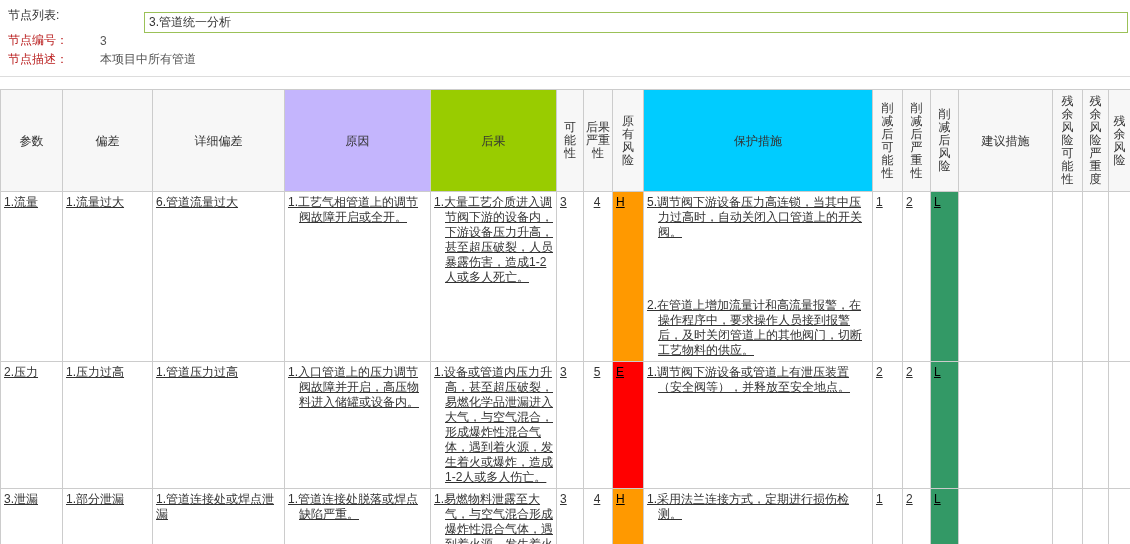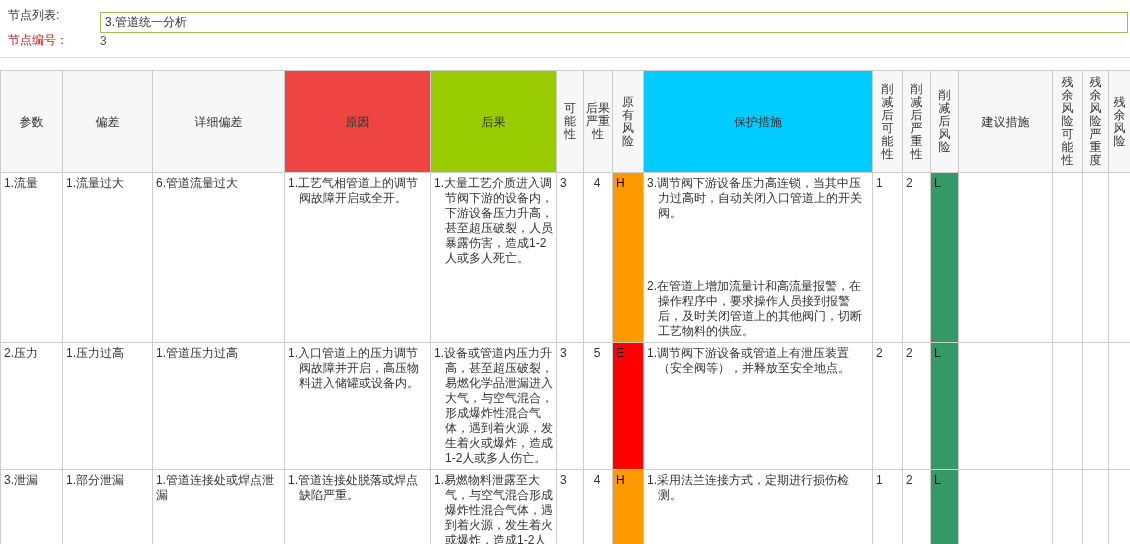--- a/index.html
+++ b/index.html
@@ -8,21 +8,21 @@
     background: #fff;
     font-family: "Liberation Sans", "DejaVu Sans", sans-serif;
     font-size: 12px; color: #333;
   }
   
   .top { padding: 4px 2px 0 8px; }
   .field-row { display: flex; align-items: center; }
   .field-label { width: 92px; flex: 0 0 92px; color: #333; }
   .field-label.gray { color: #b91c1c; }
   .field-value { color: #555; }
-  .row-list { height: 22px; }
+  .row-list { height: 22px; gap: 44px; }
   .row-no { margin-top: 7px; height: 15px; }
   .row-desc { margin-top: 4px; height: 15px; }
   .node-select {
     flex: 1; height: 21px; line-height: 19px;
     border: 1px solid #9BC158; background: #fff;
     padding-left: 4px; color: #333; cursor: pointer; margin-top: 15px;
   }
   .divider { margin-top: 9px; border-top: 1px solid #ddd; }
   
   table.hazop {
@@ -38,21 +38,21 @@
   }
   tr.header td {
     height: 102px;
     background: #f7f7f7;
     vertical-align: middle;
     text-align: center;
     line-height: 14px;
     color: #333;
   }
   tr.header td.vlabel { white-space: pre-line; line-height: 13px; padding: 0 1px; }
-  tr.body td { background: #fff; padding: 3px 2px 3px 3px; line-height: 15px; }
+  tr.body td { background: #fff; padding: 3px 2px 3px 3px; line-height: 15px; text-decoration: underline; }
   tr.r1 td { height: 141px; }
   tr.r2 td { height: 117px; margin-left: 17px; }
   tr.r3 td { height: 94px; }
   .item { padding-left: 11px; text-indent: -11px; }
   .item + .item { margin-top: 4px; }
   .item.gap { margin-top: 58px; }
   td.num { padding-left: 6px; }
   td.num.ctr { text-align: center; padding-left: 0; }
   td.riskcell { padding: 2px 2px 2px 6px; color: #000; }
 </style>
@@ -60,20 +60,24 @@
 <body>
 
 <div class="top">
   <div class="field-row row-list">
     <span class="field-label">节点列表:</span>
     <div class="node-select">3.管道统一分析</div>
   </div>
   <div class="field-row row-no">
     <span class="field-label gray">节点编号：</span>
     <span class="field-value">3</span>
+  </div>
+  <div class="field-row row-desc">
+    <span class="field-label gray">节点描述：</span>
+    <span class="field-value">本项目中所有管道</span>
   </div>
 </div>
 <div class="divider"></div>
 
 <table class="hazop">
   <colgroup>
     <col style="width:62px">
       <col style="width:90px">
       <col style="width:132px">
     <col style="width:146px">
@@ -89,21 +93,21 @@
       <col style="width:30px">
       <col style="width:26px">
     <col style="width:22px">
   </colgroup>
 
   <tbody>
       <tr class="header">
     <td>参数</td>
     <td>偏差</td>
     <td>详细偏差</td>
-    <td style="background-color: #ef4444;">原因</td>
+    <td style="background-color: #c4b5fd;">原因</td>
     <td style="background-color: rgb(153, 204, 0);">后果</td>
     <td class="vlabel">可
 能
 性</td>
     <td class="vlabel">后果
 严重
 性</td>
     <td class="vlabel">原
 有
 风
@@ -154,21 +158,21 @@
     <td>
           <div class="item">1.工艺气相管道上的调节阀故障开启或全开。</div>
         </td>
     <td>
           <div class="item">1.大量工艺介质进入调节阀下游的设备内，下游设备压力升高，甚至超压破裂，人员暴露伤害，造成1-2人或多人死亡。</div>
         </td>
     <td class="num">3</td>
     <td class="num ctr">4</td>
     <td class="riskcell" style="background-color: rgb(255, 153, 0);">H</td>
     <td>
-      <div class="item">3.调节阀下游设备压力高连锁，当其中压力过高时，自动关闭入口管道上的开关阀。</div>
+      <div class="item">5.调节阀下游设备压力高连锁，当其中压力过高时，自动关闭入口管道上的开关阀。</div>
       <div class="item gap">2.在管道上增加流量计和高流量报警，在操作程序中，要求操作人员接到报警后，及时关闭管道上的其他阀门，切断工艺物料的供应。</div>
     </td>
     <td class="num">1</td>
     <td class="num">2</td>
     <td class="riskcell" style="background-color: rgb(51, 153, 102);">L</td>
     <td></td>
     <td></td>
     <td></td>
     <td></td>
   </tr>

